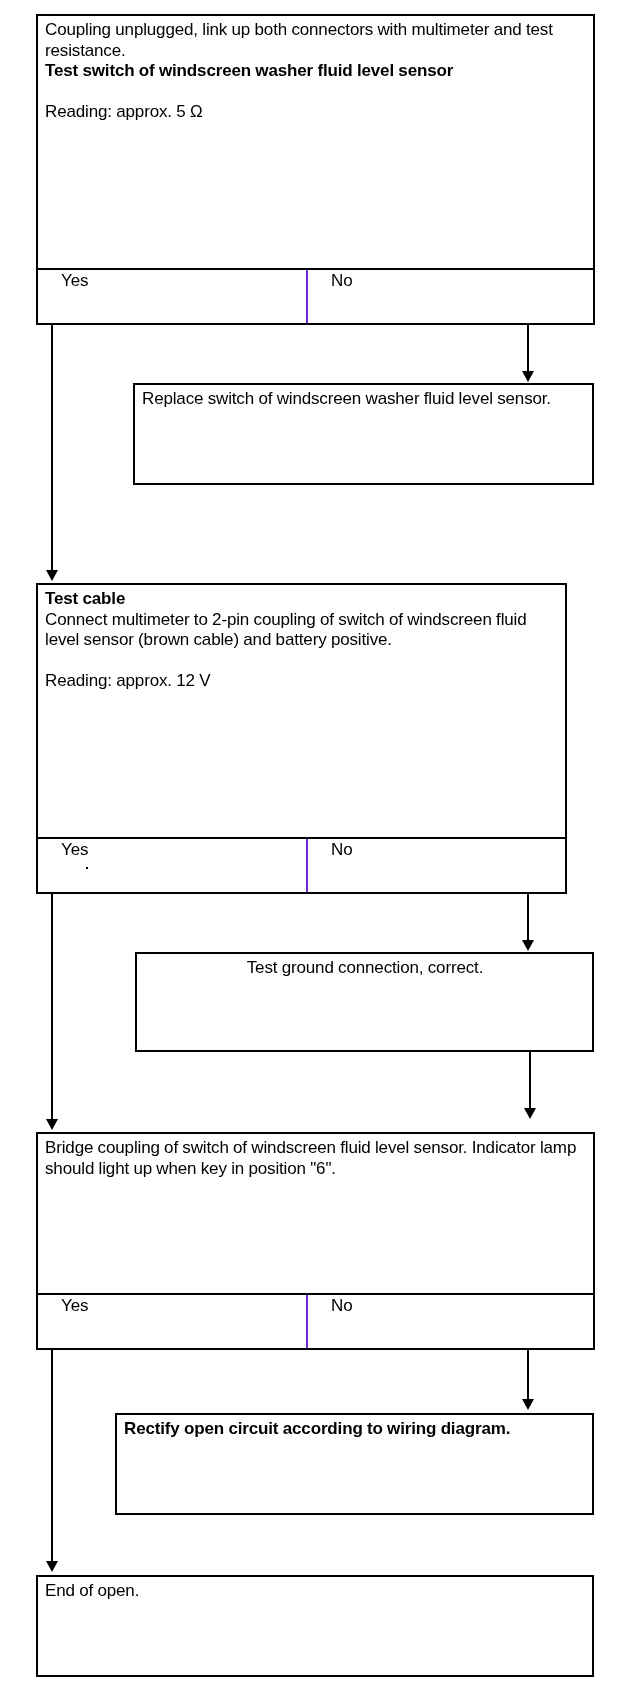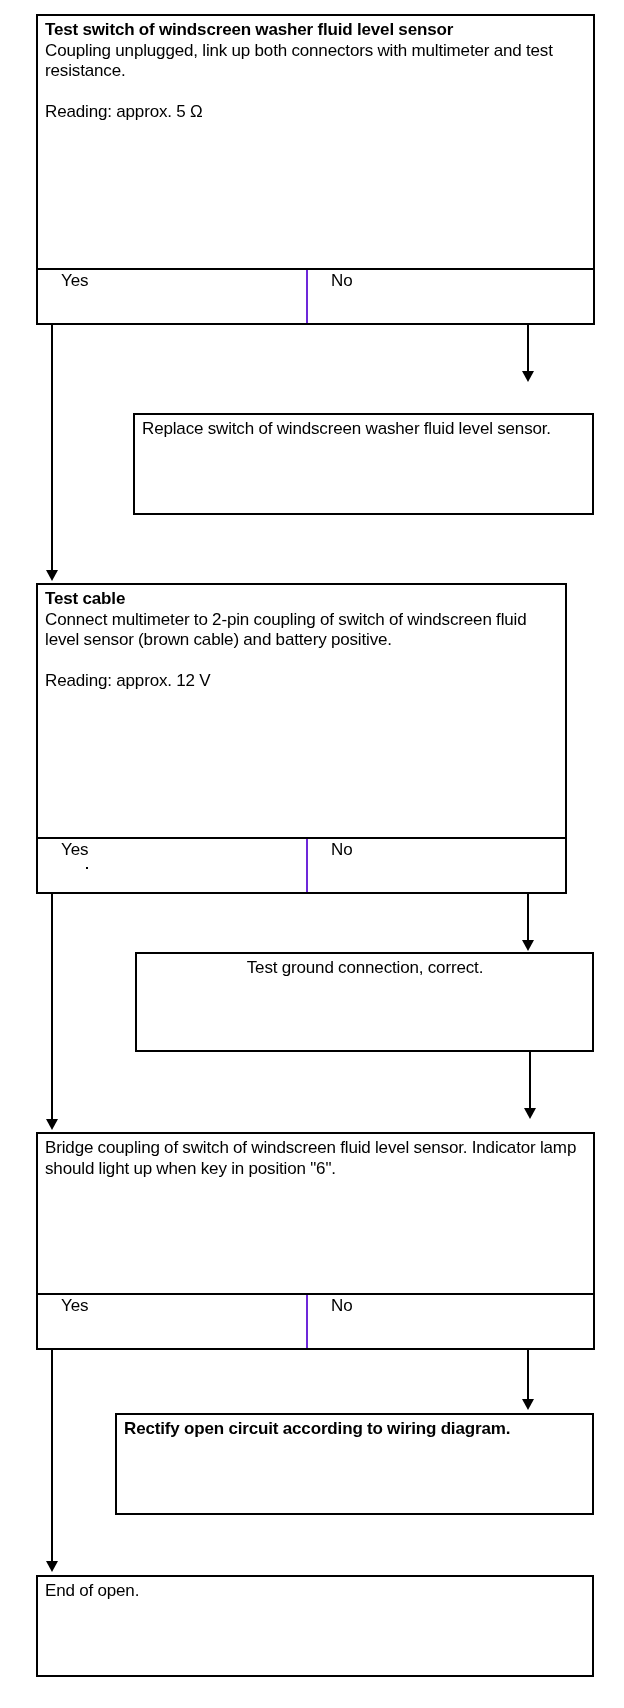--- a/index.html
+++ b/index.html
@@ -79,42 +79,42 @@
     border-top:11px solid #000000;
   }
 </style>
 </head>
 <body>
 
 <div id="page">
 
   <div class="box" style="left:36px; top:14px; width:559px; height:311px;">
     <div class="box-body">
+      <div class="txt">Coupling unplugged, link up both connectors with multimeter and test resistance.</div>
       <div class="txt bold">Test switch of windscreen washer fluid level sensor</div>
-      <div class="txt">Coupling unplugged, link up both connectors with multimeter and test resistance.</div>
       <div class="gap"></div>
       <div class="txt">Reading: approx. 5 Ω</div>
     </div>
     <div class="answers">
       <div class="ans-cell ans-yes" style="width:268px;">
         <div class="ans-label">Yes</div>
       </div>
       <div class="ans-cell ans-no" style="left:268px; right:0;">
         <div class="ans-label">No</div>
       </div>
     </div>
   </div>
 
   <div class="vline" style="left:527px; top:325px; height:48px;"></div>
   <div class="arrowhead" style="left:522px; top:371px;"></div>
 
   <div class="vline" style="left:51px; top:325px; height:246px;"></div>
   <div class="arrowhead" style="left:46px; top:570px;"></div>
 
-  <div class="box" style="left:133px; top:383px; width:461px; height:102px;margin-top:30px;">
+  <div class="box" style="left:133px; top:383px; width:461px; height:102px;">
     <div class="box-body">
       <div class="txt">Replace switch of windscreen washer fluid level sensor.</div>
     </div>
   </div>
 
   <div class="box" style="left:36px; top:583px; width:531px; height:311px;">
     <div class="box-body">
       <div class="txt bold">Test cable</div>
       <div class="txt">Connect multimeter to 2-pin coupling of switch of windscreen fluid level sensor (brown cable) and battery positive.</div>
       <div class="gap"></div>

